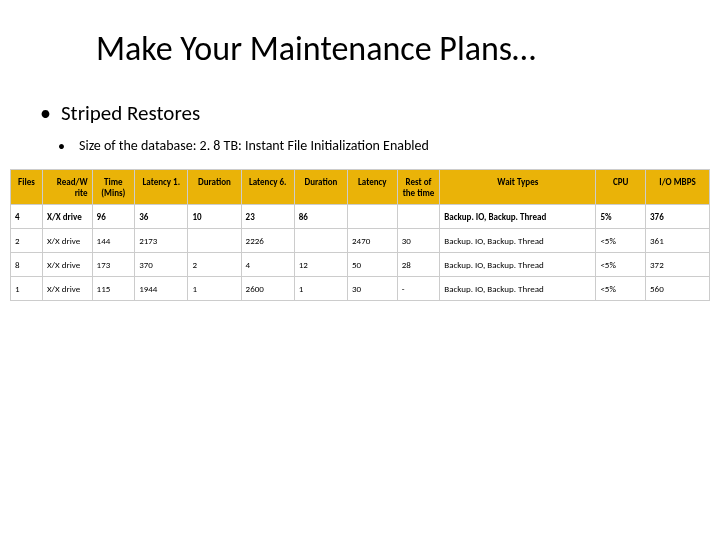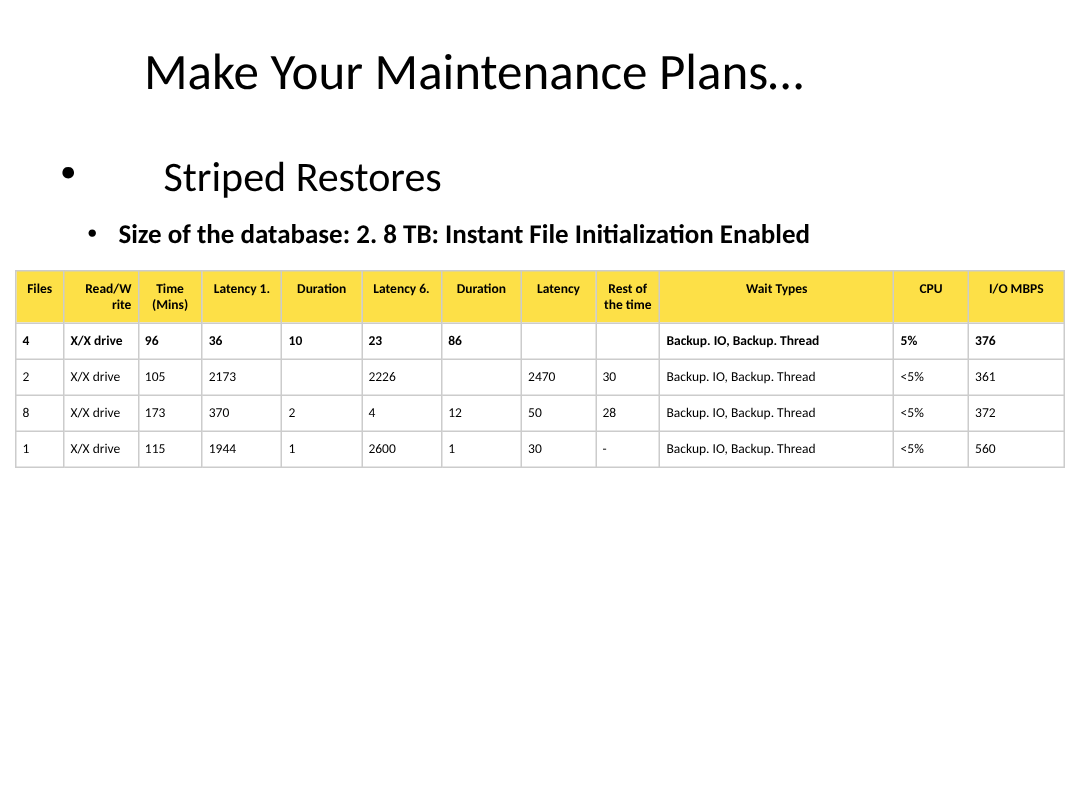--- a/index.html
+++ b/index.html
@@ -25,39 +25,38 @@
       display: flex;
       align-items: flex-start;
       margin-bottom: 10px;
     }
     .bullet {
       font-size: 22px;
       margin-right: 10px;
       line-height: 1.2;
     }
     .subtitle {
-      font-size: 28px;
+      font-size: 21px;
       font-weight: 400;
       line-height: 1.2;
-      margin-left: 48px;
     }
     .sub-bullet-row {
       display: flex;
       align-items: flex-start;
       margin-left: 18px;
       margin-bottom: 12px;
     }
     .sub-bullet {
       font-size: 14px;
       margin-right: 14px;
       line-height: 1.4;
     }
     .info-line {
-      font-size: 18px;
-      font-weight: 700;
+      font-size: 14px;
+      font-weight: 400;
       line-height: 1.3;
     }
     .table-wrap {
       margin-left: -30px;
       margin-right: -30px;
     }
     table {
       width: 100%;
       border-collapse: collapse;
       font-size: 9px;
@@ -66,21 +65,21 @@
     th, td {
       border: 1px solid #ccc;
       padding: 6px 4px;
       text-align: left;
       vertical-align: top;
       word-wrap: break-word;
     }
     th {
       font-weight: 700;
       text-align: center;
-      background: #fde047;
+      background: #eab308;
     }
     td {
       background: #fff;
     }
     tr.highlight td {
       font-weight: 700;
     }
     .col-files { width: 4.5%; }
     .col-rw { width: 7%; text-align: right; }
     .col-time { width: 6%; }
@@ -138,21 +137,21 @@
           <td>86</td>
           <td></td>
           <td></td>
           <td>Backup. IO, Backup. Thread</td>
           <td>5%</td>
           <td>376</td>
         </tr>
         <tr>
           <td>2</td>
           <td>X/X drive</td>
-          <td>105</td>
+          <td>144</td>
           <td>2173</td>
           <td></td>
           <td>2226</td>
           <td></td>
           <td>2470</td>
           <td>30</td>
           <td>Backup. IO, Backup. Thread</td>
           <td>&lt;5%</td>
           <td>361</td>
         </tr>

